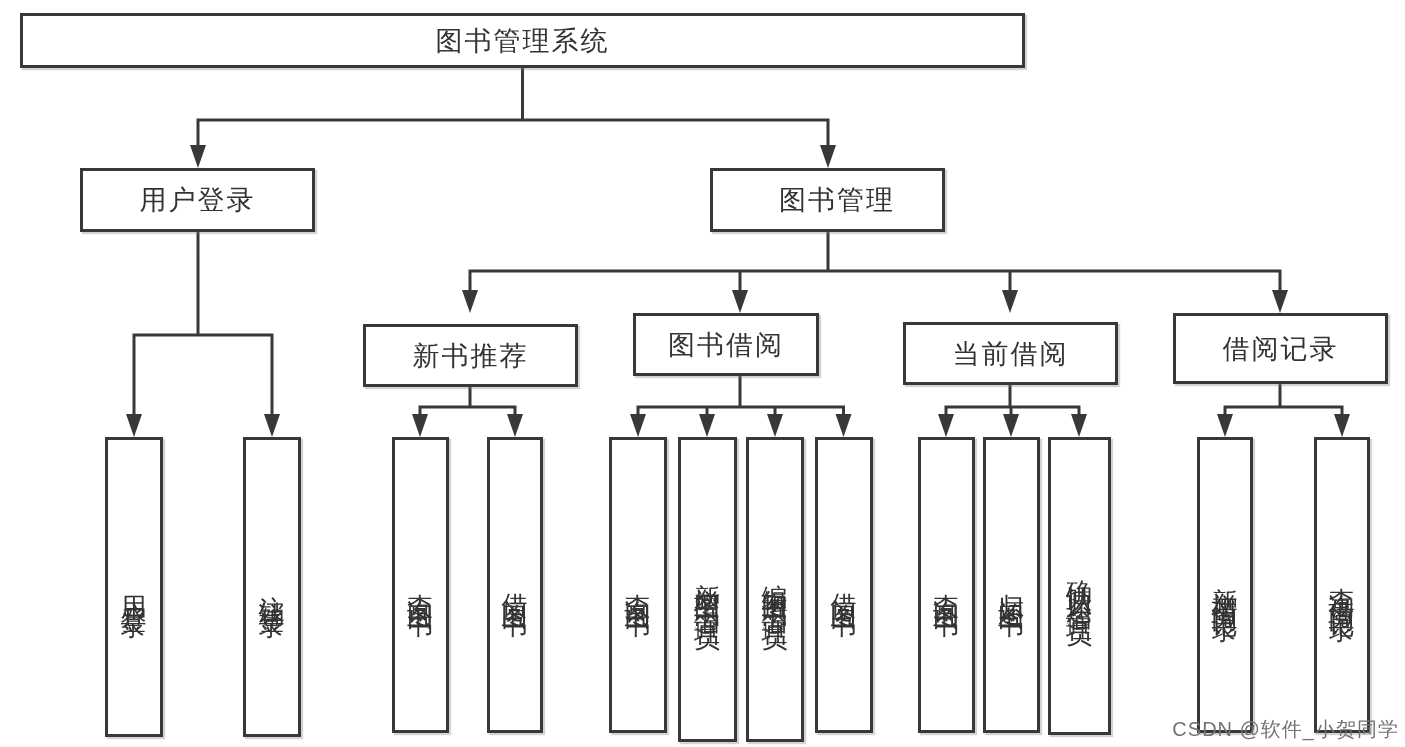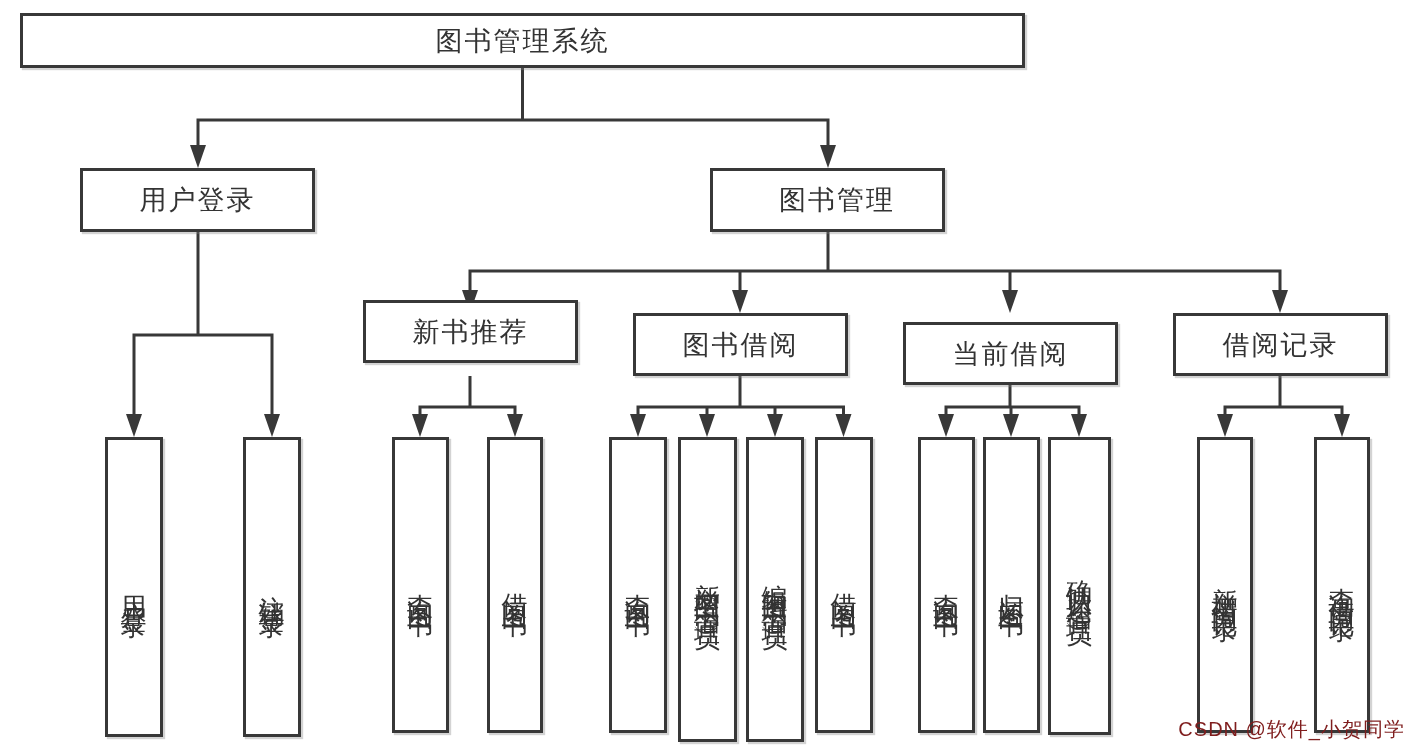--- a/index.html
+++ b/index.html
@@ -36,24 +36,24 @@
   }
   .vl {
     writing-mode: vertical-rl;
     font-size: 26px;
     letter-spacing: 6px;
     color: #333333;
     line-height: 1;
   }
   .watermark {
     position: absolute;
-    right: 0;
+    right: 6px;
     bottom: 4px;
     font-size: 20px;
-    color: #7f1d1d;
+    color: #737373;
     letter-spacing: 1px;
     white-space: nowrap;
   }
 </style>
 </head>
 <body>
 
 <div class="stage">
 
   <svg class="wires" viewBox="0 0 1405 747" xmlns="http://www.w3.org/2000/svg">
@@ -118,30 +118,30 @@
     <span class="hl">图书管理系统</span>
   </div>
 
   <div class="box" style="left:80px; top:168px; width:235px; height:64px;">
     <span class="hl">用户登录</span>
   </div>
   <div class="box" style="left:710px; top:168px; width:235px; height:64px;padding-left:19px;">
     <span class="hl">图书管理</span>
   </div>
 
-  <div class="box" style="left:363px; top:300px; width:215px; height:63px;">
+  <div class="box" style="left:363px; top:324px; width:215px; height:63px;">
     <span class="hl">新书推荐</span>
   </div>
-  <div class="box" style="left:633px; top:313px; width:215px; height:63px;">
+  <div class="box" style="left:633px; top:313px; width:186px; height:63px;">
     <span class="hl">图书借阅</span>
   </div>
   <div class="box" style="left:903px; top:322px; width:215px; height:63px;">
     <span class="hl">当前借阅</span>
   </div>
-  <div class="box" style="left:1173px; top:313px; width:215px; height:63px;">
+  <div class="box" style="left:1173px; top:313px; width:215px; height:71px;">
     <span class="hl">借阅记录</span>
   </div>
 
   <div class="box" style="left:105px; top:437px; width:58px; height:300px;">
     <span class="vl">用户登录</span>
   </div>
   <div class="box" style="left:243px; top:437px; width:58px; height:300px;">
     <span class="vl">注销登录</span>
   </div>
 

